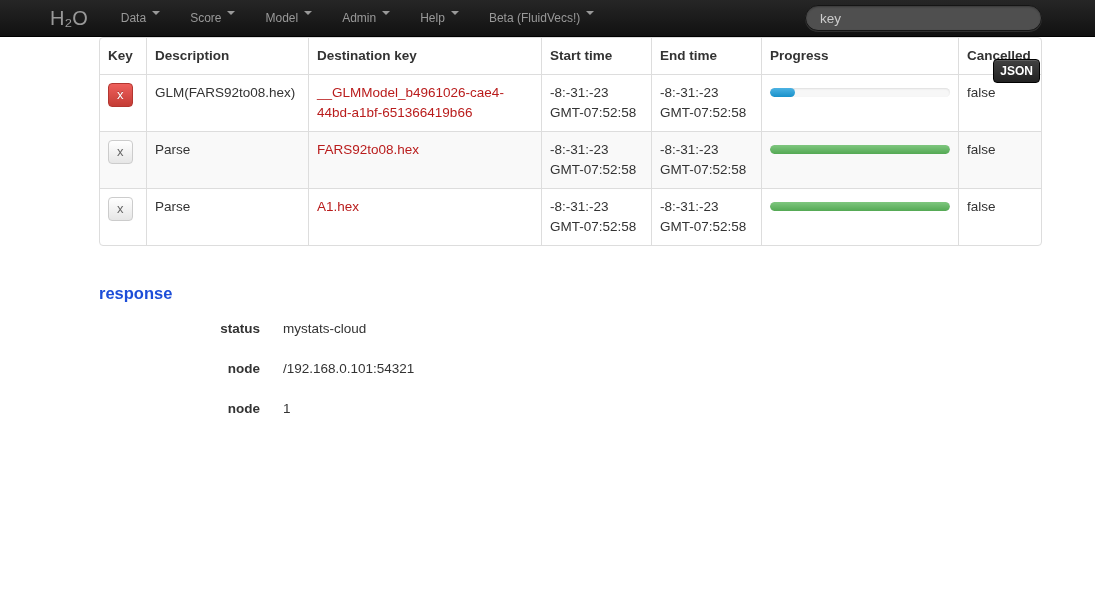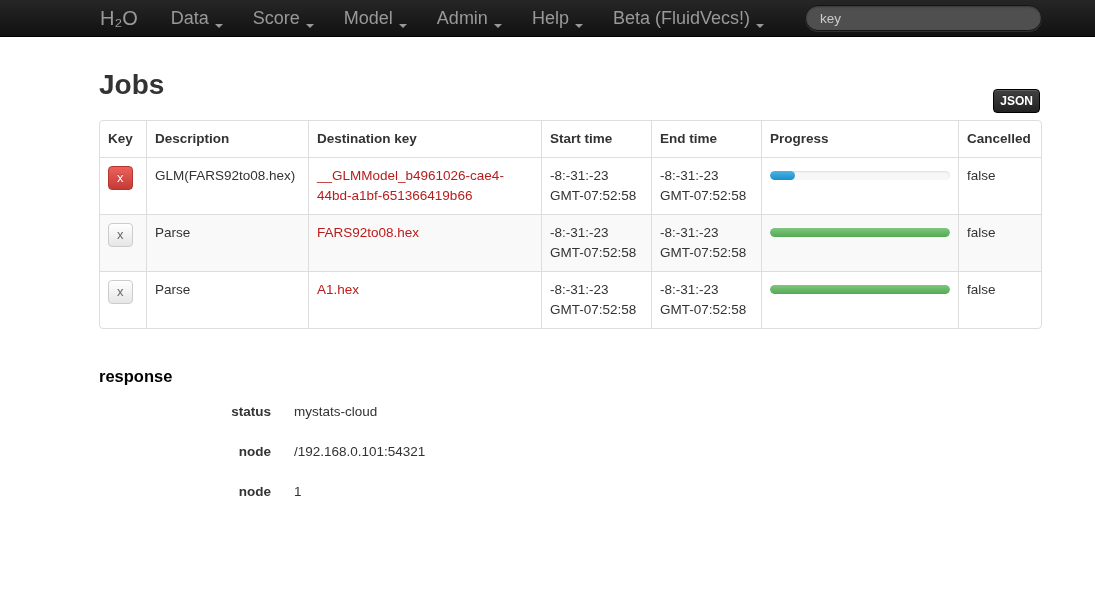--- a/index.html
+++ b/index.html
@@ -14,29 +14,29 @@
   body { width: 1095px; min-height: 609px; overflow: hidden; }
 
   
   .navbar {
     height: 37px; width: 100%;
     background: linear-gradient(#262626, #111111);
     border-bottom: 1px solid #000;
     display: flex; align-items: center;
   }
   .brand {
-    margin-left: 100px;
+    margin-left: 50px;
     color: #999999; font-size: 20px; line-height: 37px;
     text-decoration: none; white-space: nowrap;
   }
   .nav-items { display: flex; margin-left: 18px; }
   .nav-item {
     color: #999999; text-decoration: none;
-    padding: 2px 15px; font-size: 18px; line-height: 19px;
-    display: flex; align-items: flex-end; white-space: nowrap;
+    padding: 2px 15px; font-size: 12px; line-height: 19px;
+    display: flex; align-items: flex-start; white-space: nowrap;
     cursor: pointer;
   }
   .caret {
     display: inline-block; margin-left: 6px; margin-top: 2px;
     width: 0; height: 0;
     border-left: 4px solid transparent;
     border-right: 4px solid transparent;
     border-top: 4px solid #999999;
   }
   .search-query {
@@ -116,23 +116,23 @@
     overflow: hidden;
   }
   .pbar-fill {
     height: 9px; border-radius: 5px;
     background-image: linear-gradient(rgba(255,255,255,.22), rgba(0,0,0,.08));
   }
 
   
   h3.response-title {
     margin: 37px 0 16px 0;
-    font-size: 16.5px; line-height: 20px; font-weight: bold; color: #000000;
-  }
-  dl.response-list { margin: 11px; }
+    font-size: 16.5px; line-height: 20px; font-weight: bold; color: #1d4ed8;
+  }
+  dl.response-list { margin: 0; }
   dl.response-list dt {
     float: left; clear: left; width: 161px;
     text-align: right; font-weight: bold;
     line-height: 20px;
   }
   dl.response-list dd {
     margin: 0 0 20px 184px;
     line-height: 20px;
   }
 </style>
@@ -167,21 +167,20 @@
       <span class="caret"></span>
     </a>
   </div>
   <input class="search-query" type="text" placeholder="key" style="">
 </div>
 
 <div class="container">
 
   <button class="json-btn">JSON</button>
 
-  <h2 class="page-title">Jobs</h2>
 
   <table class="jobs">
     <colgroup>
       <col style="width:46px">
         <col style="width:162px">
         <col style="width:233px">
       <col style="width:110px">
         <col style="width:110px">
         <col style="width:197px">
       <col style="width:83px">

